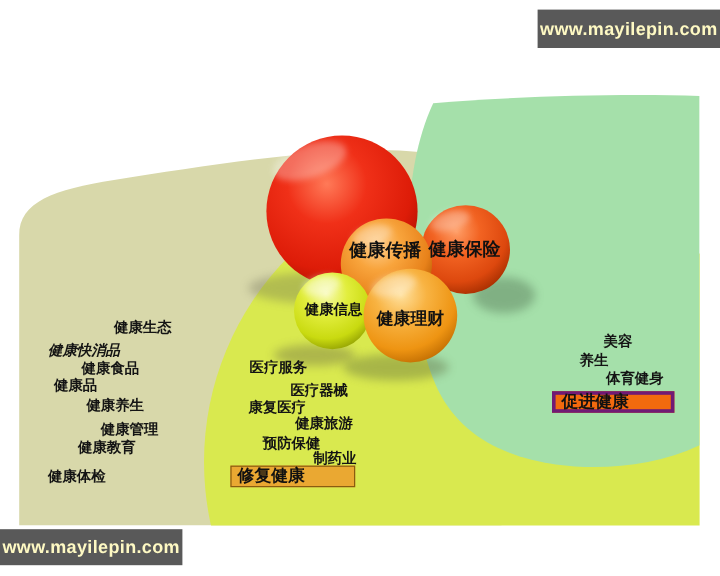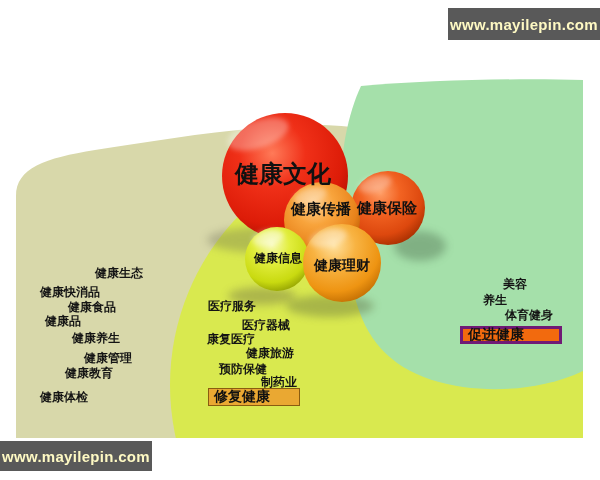--- a/index.html
+++ b/index.html
@@ -25,21 +25,21 @@
   }
   .zone-item{
     position:absolute;z-index:5;font-size:12px;font-weight:bold;color:#141414;white-space:nowrap;
   }
   .zone-header{
     position:absolute;z-index:5;font-weight:bold;color:#111;white-space:nowrap;
     padding:0 0 0 5px;display:flex;align-items:center;box-sizing:border-box;
   }
   .zh-maintain{left:41px;top:241px;width:102px;height:17px;font-size:13px;
     background:var(--box-maintain,#6fe51c);border:1px solid #3f5c14;}
-  .zh-repair{left:208px;top:388px;width:92px;height:18px;font-size:14px;
+  .zh-repair{left:192px;top:388px;width:104px;height:18px;font-size:14px;
     background:var(--box-repair,#eaa832);border:1px solid #8a5c10;}
   .zh-promote{left:460px;top:326px;width:102px;height:18px;font-size:14px;
     background:var(--box-promote,#f26a0e);border:3px solid #701a75;}
 </style>
 </head>
 <body>
 
 <div class="stage">
 
   <svg class="bg-svg" width="600" height="480" viewBox="0 0 600 480">
@@ -116,28 +116,27 @@
   </svg>
 
 
   <div class="wm wm-top">
     <span>www.mayilepin.com</span>
   </div>
   <div class="wm wm-bottom">
     <span>www.mayilepin.com</span>
   </div>
 
-  <div class="bubble-label" style="left:283px;top:174px;font-size:24px;">健康文化</div>
   <div class="bubble-label" style="left:321px;top:209px;font-size:15px;">健康传播</div>
   <div class="bubble-label" style="left:387px;top:208px;font-size:15px;">健康保险</div>
   <div class="bubble-label" style="left:278px;top:258px;font-size:12px;">健康信息</div>
   <div class="bubble-label" style="left:342px;top:266px;font-size:14px;">健康理财</div>
 
   <div class="zone-item" style="left:95px;top:265px;">健康生态</div>
-  <div class="zone-item" style="left:40px;top:284px;">健康快消品</div>
+  <div class="zone-item" style="left:40px;top:284px;font-style:italic;">健康快消品</div>
   <div class="zone-item" style="left:68px;top:299px;">健康食品</div>
   <div class="zone-item" style="left:45px;top:313px;">健康品</div>
   <div class="zone-item" style="left:72px;top:330px;">健康养生</div>
   <div class="zone-item" style="left:39px;top:350px;margin-left:45px;">健康管理</div>
   <div class="zone-item" style="left:65px;top:365px;">健康教育</div>
   <div class="zone-item" style="left:40px;top:389px;">健康体检</div>
 
   <div class="zone-item" style="left:208px;top:298px;">医疗服务</div>
   <div class="zone-item" style="left:242px;top:317px;">医疗器械</div>
   <div class="zone-item" style="left:207px;top:331px;">康复医疗</div>

